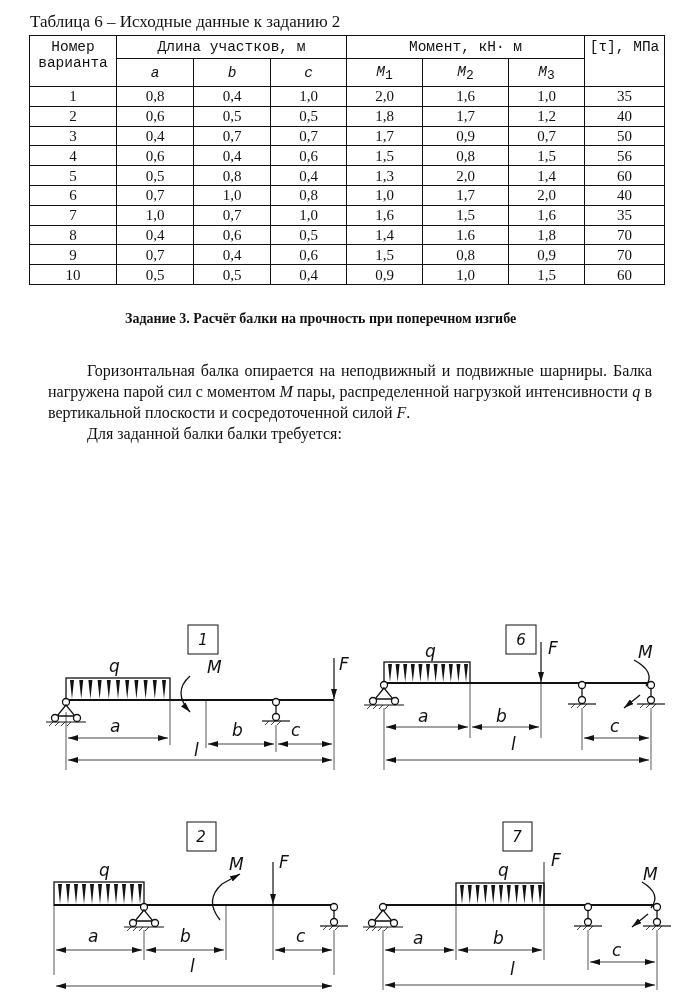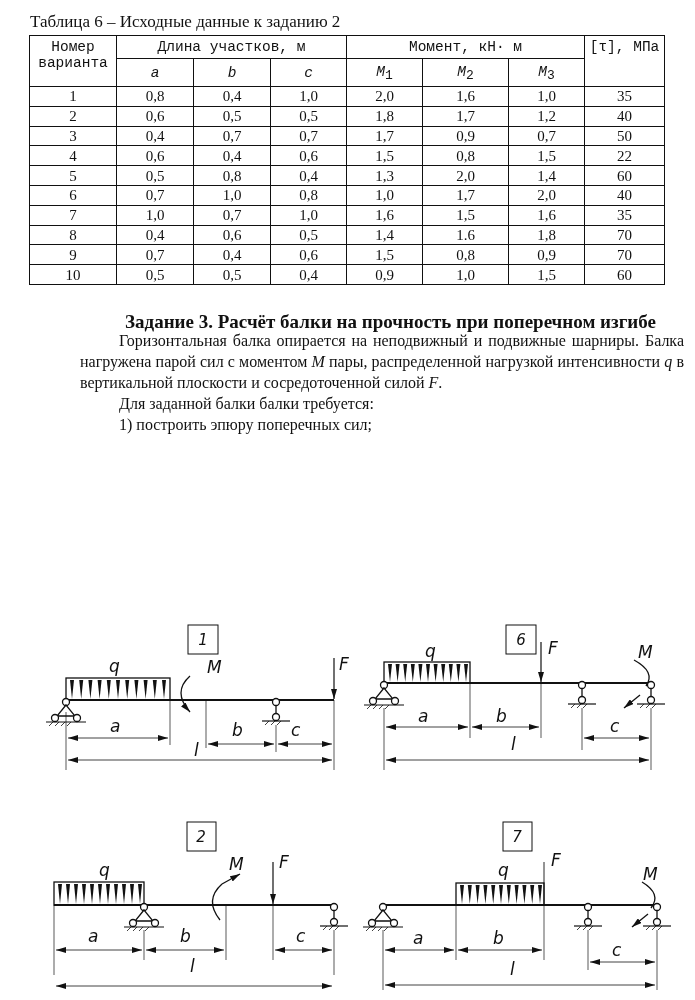--- a/index.html
+++ b/index.html
@@ -10,21 +10,21 @@
                font-size: 15px; }
   table.data td, table.data th { border: 1.3px solid #111; text-align: center; padding: 0;
                font-weight: normal; }
   table.data th { font-size: 14.5px; line-height: 16px; font-family: Liberation Mono, monospace; }
   table.data tr.h1 th { height: 22px; }
   table.data tr.h2 th { height: 27px; }
   table.data tbody td { height: 18.8px; line-height: 18px; }
   .ital { font-style: italic; }
   .msub { font-style: italic; font-size: 17px; }
   .msub sub { font-style: normal; font-size: 13px; position: relative; top: 3px; vertical-align: baseline; }
-  .heading { position: absolute; left: 125px; top: 311px; font-weight: bold; font-size: 19px; }
+  .heading { position: absolute; left: 125px; top: 311px; font-weight: bold; font-size: 14px; }
   .para { position: absolute; left: 48px; width: 604px; font-size: 16px; line-height: 21px;
           text-align: justify; }
   .para p { margin: 0; }
   .indent { text-indent: 39px; }
   svg.diagrams { position: absolute; left: 0; top: 600px; }
   svg text { font-family: "DejaVu Sans", sans-serif; font-style: italic; fill: #111; }
 </style>
 </head>
 <body>
 
@@ -92,21 +92,21 @@
         <td>50</td>
       </tr>
       <tr>
         <td>4</td>
         <td>0,6</td>
         <td>0,4</td>
         <td>0,6</td>
         <td>1,5</td>
         <td>0,8</td>
         <td>1,5</td>
-        <td>22</td>
+        <td>56</td>
       </tr>
       <tr>
         <td>5</td>
         <td>0,5</td>
         <td>0,8</td>
         <td>0,4</td>
         <td>1,3</td>
         <td>2,0</td>
         <td>1,4</td>
         <td>60</td>
@@ -159,24 +159,23 @@
         <td>0,9</td>
         <td>1,0</td>
         <td>1,5</td>
         <td>60</td>
       </tr>
     </tbody>
 </table>
 
 <div class="heading">Задание 3. Расчёт балки на прочность при поперечном изгибе</div>
 
-<div class="para" style="top:330px;margin-left:32px;">
+<div class="para" style="top:360px;">
   <p class="indent"><span>Горизонтальная балка опирается на неподвижный и подвижные шарниры. Балка нагружена парой сил с моментом </span><i>M</i><span> пары, распределенной нагрузкой интенсивности </span><i>q</i><span> в вертикальной плоскости и сосредоточенной силой </span><i>F</i><span>.</span></p>
   <p class="indent">Для заданной балки балки требуется:</p>
-  <p class="indent">1) построить эпюру поперечных сил;</p>
 </div>
 
 <svg class="diagrams" width="695" height="400" viewBox="0 0 695 400">
   <defs>
     <marker id="ah" viewBox="0 0 10 6" refX="10" refY="3" markerWidth="10" markerHeight="6" orient="auto-start-reverse" markerUnits="userSpaceOnUse">
       <path d="M0,0 L10,3 L0,6 z" fill="#111"></path>
     </marker>
     <marker id="load" viewBox="0 0 4 10" refX="2" refY="10" markerWidth="4" markerHeight="10" orient="auto" markerUnits="userSpaceOnUse">
       <path d="M0,0 L4,0 L2,10 z" fill="#111"></path>
     </marker>

